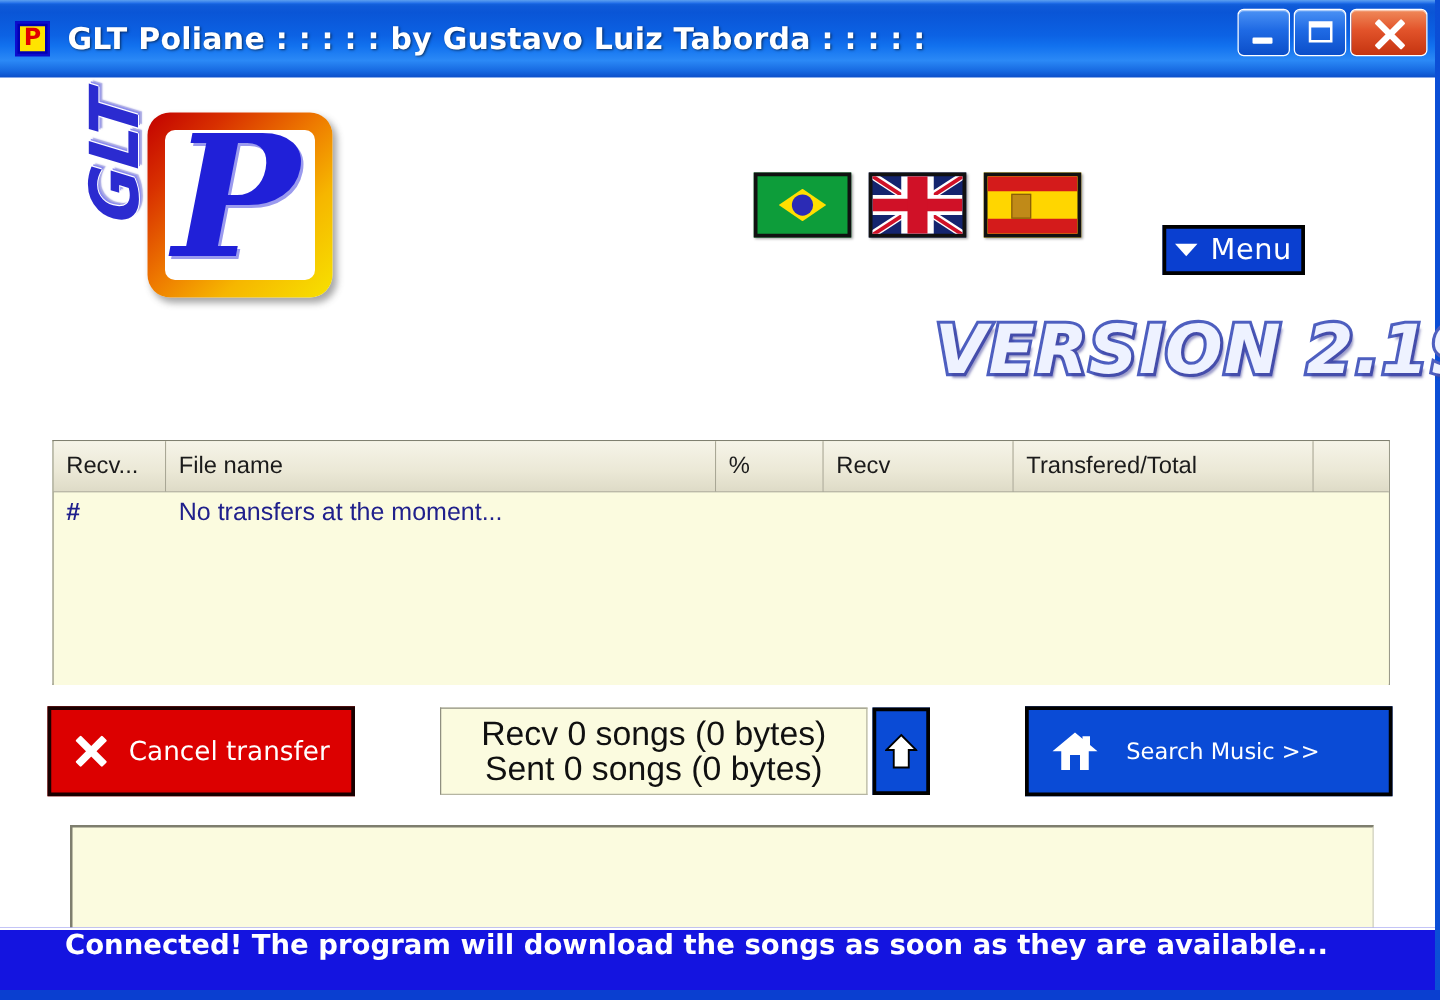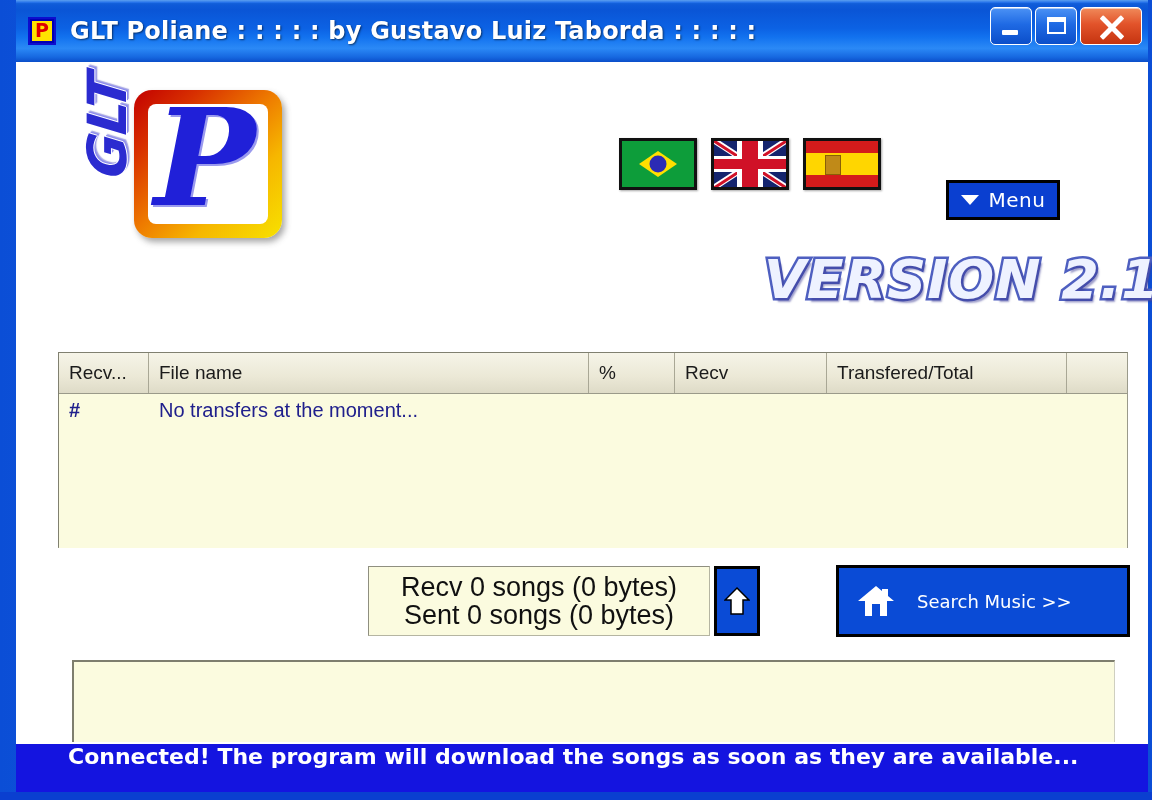--- a/index.html
+++ b/index.html
@@ -15,21 +15,21 @@
   }
 
   
   .window {
     position: absolute;
     left: 0; top: 0;
     width: 1152px;
     height: 792px;
     background: linear-gradient(to right, #0b4ed6 0%, #1a68e8 40%, #0b4ed6 100%);
     box-sizing: border-box;
-    padding: 0 4px 0 16px;
+    padding: 0 4px 0 0;
   }
 
   
   .titlebar {
     position: relative;
     height: 62px;
     background: linear-gradient(to bottom,
         #1f6fe0 0%, #0e5ad8 8%, #0a55d6 16%,
         #0c62e4 46%, #1272ef 60%, #2b89f6 78%,
         #1668e0 92%, #0b4ec9 100%);
@@ -286,21 +286,21 @@
     cursor: pointer;
   }
   .menu-btn .caret {
     width: 0; height: 0;
     border-left: 9px solid transparent;
     border-right: 9px solid transparent;
     border-top: 10px solid #ffffff;
   }
   .menu-btn .lbl {
     color: #ffffff;
-    font-size: 20px;
+    font-size: 23px;
     font-family: "DejaVu Sans", sans-serif;
     letter-spacing: 0.5px;
   }
 
   
   .version {
     position: absolute;
     left: 748px; top: 186px;
     font-family: "DejaVu Sans", sans-serif;
     font-weight: bold;
@@ -563,20 +563,27 @@
         <div class="hcell c-last"></div>
       </div>
       <div class="list-body">
         <div class="list-row">
           <div class="rc-action">#</div>
           <div class="rc-file">No transfers at the moment...</div>
         </div>
       </div>
     </div>
 
+    <div class="cancel-btn">
+      <span class="xicon">
+          <i></i>
+          <i></i>
+        </span>
+      <span class="lbl">Cancel transfer</span>
+    </div>
 
     <div class="stats-box">
       <div>Recv 0 songs (0 bytes)</div>
       <div>Sent 0 songs (0 bytes)</div>
     </div>
     <div class="up-btn">
       <svg width="26" height="30" viewBox="0 0 26 30">
         <polygon points="13,2 25,14 19,14 19,28 7,28 7,14 1,14" fill="#ffffff" stroke="#000000" stroke-width="1.5"></polygon>
       </svg>
     </div>

